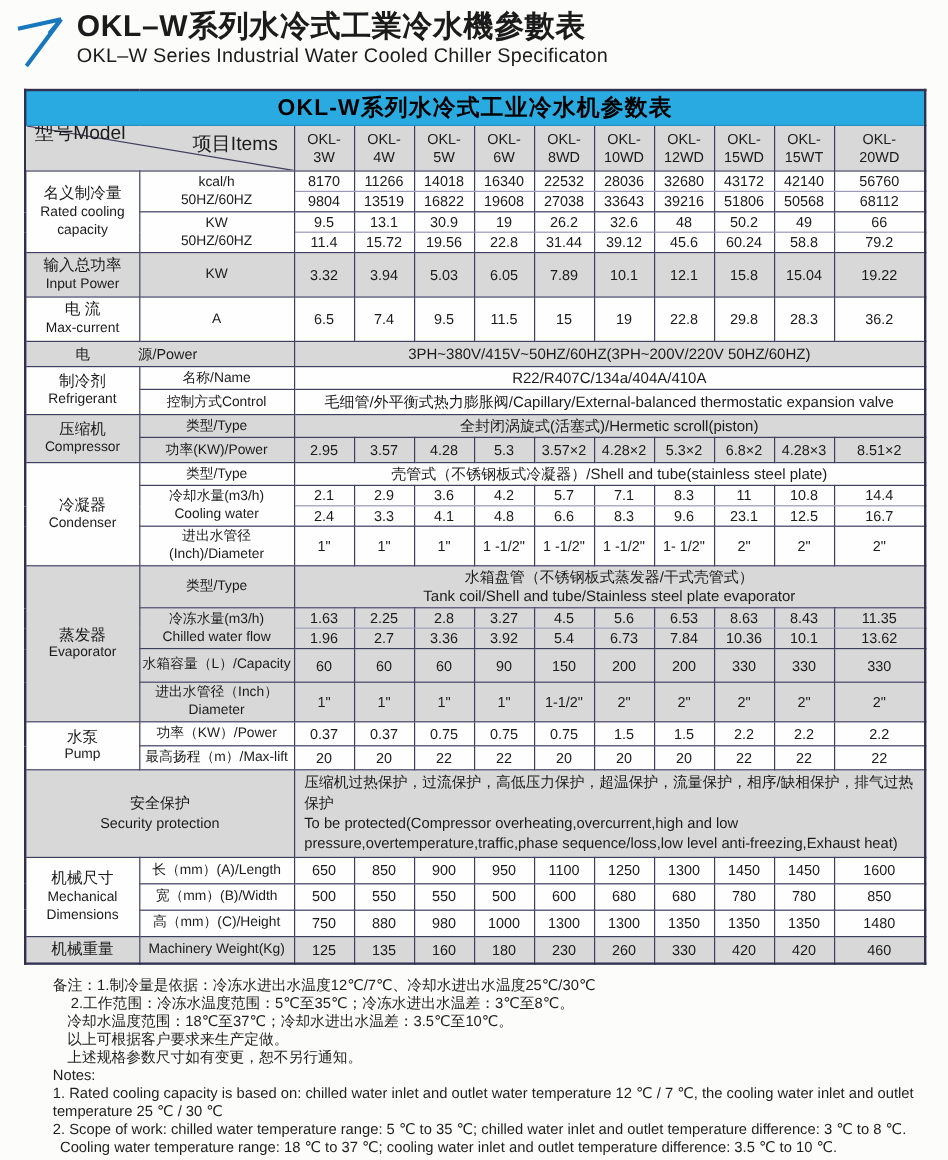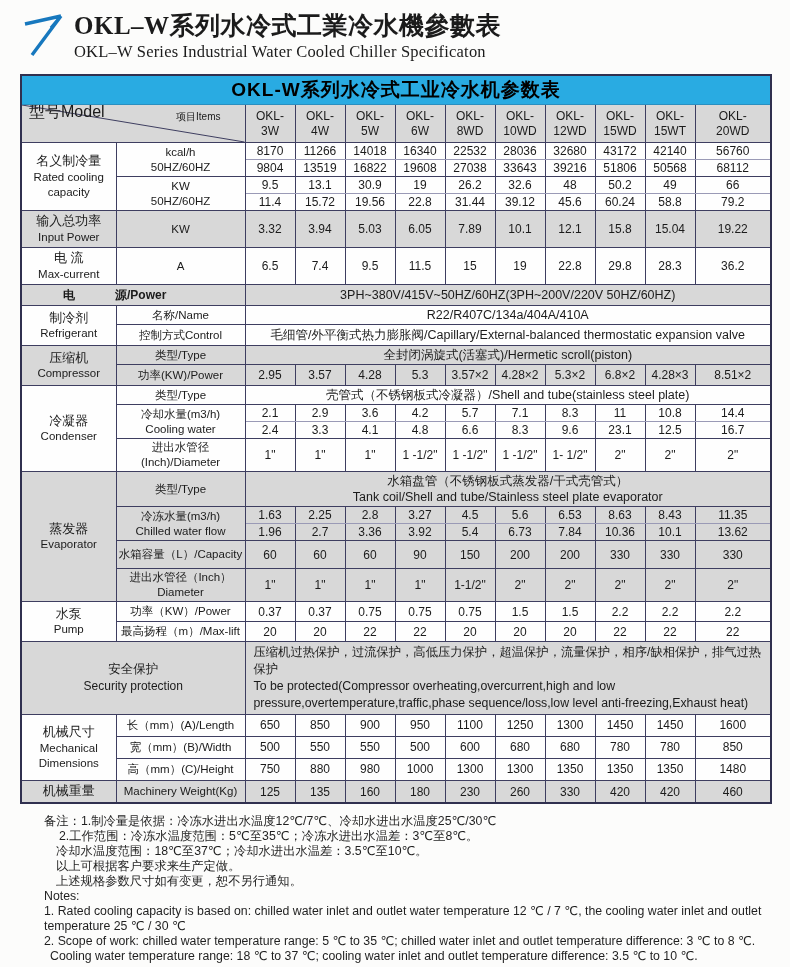--- a/index.html
+++ b/index.html
@@ -2,21 +2,21 @@
 <html><head>
 <meta charset="utf-8">
 <style>
   html,body{margin:0;padding:0;background:#f4f4f2;}
   .page{
     width:790px;height:967px;background:#fcfcfb;margin:0 auto;
     font-family:"Liberation Sans","DejaVu Sans",sans-serif;color:#1b1b1b;
     position:relative;overflow:hidden;box-sizing:border-box;
   }
   
-  .titlebar{display:flex;align-items:flex-end;padding:8px 0 0 18px;font-family:Liberation Serif, serif;}
+  .titlebar{display:flex;align-items:flex-start;padding:8px 0 0 8px;}
   .logo{flex:0 0 auto;margin-right:6px;margin-top:2px;}
   .titles h1{margin:0;font-size:25px;font-weight:bold;letter-spacing:.5px;line-height:1.15;}
   .subtitle{font-size:16.5px;font-weight:500;margin-top:1px;letter-spacing:.2px;}
   
   table.spec{
     border-collapse:collapse;table-layout:fixed;width:750px;
     margin:12px 0 0 20px;font-size:12px;background:#fefefe;
     border:2px solid #30304f;
   }
   .spec td,.spec th{
@@ -35,23 +35,23 @@
   td.lb{border-bottom-color:#9a9ab6;}
   .grp{font-size:13px;line-height:1.3;}
   .grp .en{font-size:11.5px;}
   .item{font-size:11.5px;line-height:1.3;}
   .wide{font-size:12.5px;}
   .wide .ln{line-height:1.3;}
   
   th.corner{position:relative;padding:0;}
   th.corner svg.diag{position:absolute;left:0;top:0;width:100%;height:100%;}
   .corner-model{position:absolute;left:7px;bottom:20px;font-size:16px;}
-  .corner-items{position:absolute;right:24px;top:6px;font-size:10px;}
+  .corner-items{position:absolute;right:13px;top:6px;font-size:16px;}
   
-  td.pslabel{text-align:left;font-weight:bold;}
+  td.pslabel{text-align:left;}
   .ps1{display:inline-block;width:92px;text-align:center;}
   .ps2{display:inline-block;}
   
   td.seclabel{font-size:12.5px;line-height:1.35;}
   td.seclabel .en{font-size:12px;}
   td.sectext{text-align:left;padding:2px 4px 2px 8px;font-size:12.3px;line-height:1.38;}
   
   .notes{margin:10px 0 0 44px;font-size:12.3px;line-height:1.22;color:#1f1f1f;}
   .nl{white-space:nowrap;}
   .ind15{padding-left:15px}.ind12{padding-left:12px}.ind6{padding-left:6px}

